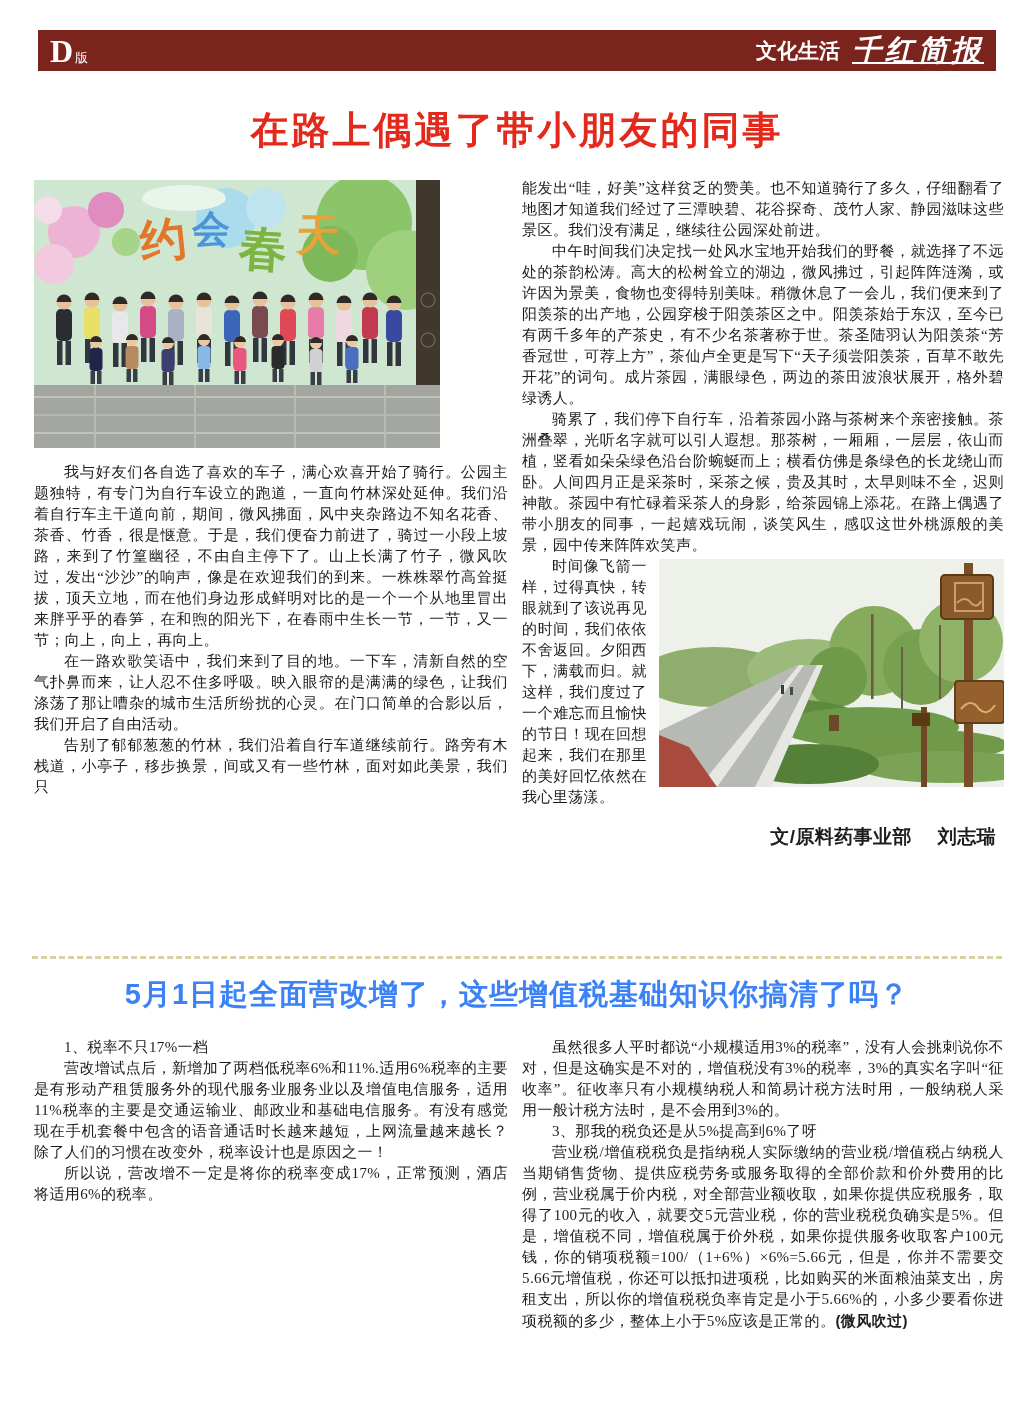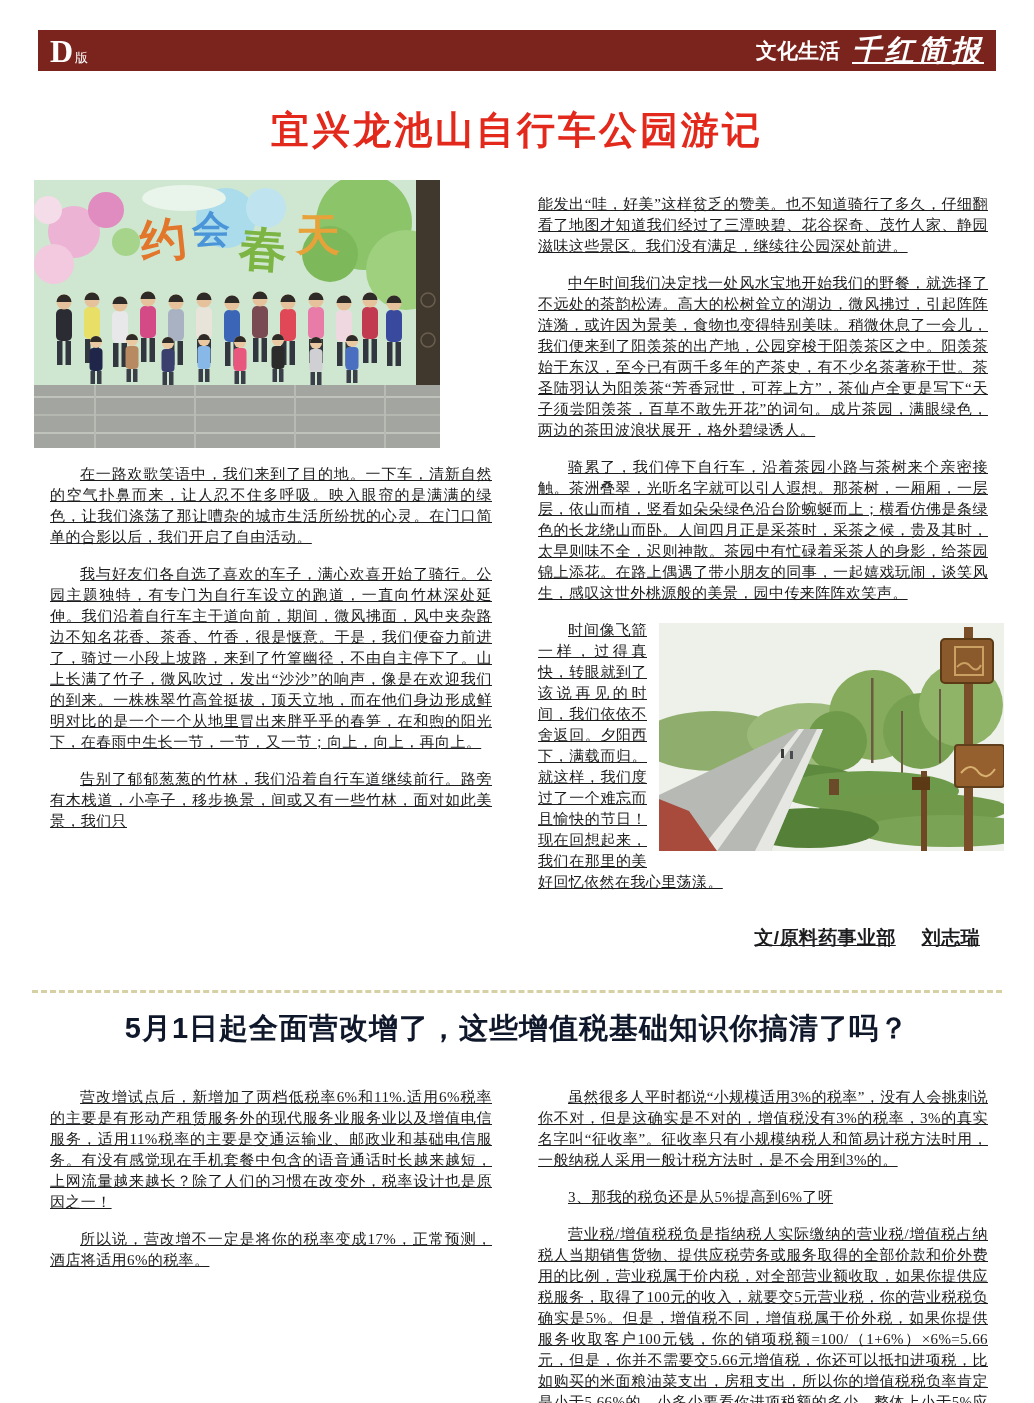--- a/index.html
+++ b/index.html
@@ -13,28 +13,28 @@
   .ed-letter{font-size:32px;font-weight:bold;font-family:"Liberation Serif","DejaVu Serif",serif;line-height:1;}
   .ed-suffix{font-size:13px;margin-left:2px;}
   .brand{display:flex;align-items:center;}
   .section{font-size:21px;font-weight:bold;margin-right:12px;}
   .brand-name{font-size:29px;font-weight:bold;font-style:italic;letter-spacing:4px;
               font-family:"Liberation Serif","DejaVu Serif",serif;text-decoration:underline;}
   
   .t1{margin:34px 0 0;text-align:center;font-family:"Liberation Sans","DejaVu Sans",sans-serif;
       font-weight:900;font-size:38px;letter-spacing:3px;color:#e3291c;}
   .t2{margin:6px 0 0;text-align:center;font-family:"Liberation Sans","DejaVu Sans",sans-serif;
-      font-weight:900;font-size:29px;letter-spacing:1px;color:#0f172a;}
+      font-weight:900;font-size:29px;letter-spacing:1px;color:#3b82f6;}
   
   .cols{display:flex;gap:14px;padding:0 30px 0 34px;margin-top:22px;}
   .cols.first{min-height:752px;}
   .col{font-size:15px;line-height:21px;letter-spacing:.4px;text-align:justify;}
   .col.left{width:474px;flex:none;}
   .col.right{flex:1;min-width:0;}
-  p{margin:16px;text-decoration:underline;}
+  p{margin:0;}
   .indent{text-indent:2em;}
   .photo1{display:block;width:406px;height:268px;margin:2px 0 14px;}
   .photo2{float:right;width:345px;height:228px;margin:3px 0 8px 12px;}
   .byline{clear:both;text-align:right;font-weight:bold;font-size:19px;
           font-family:"Liberation Sans","DejaVu Sans",sans-serif;padding:18px 8px 0 0;}
   .byline-author{margin-left:26px;}
   .divider{margin:26px 32px 16px;height:0;border-top:3px dashed #d6d1a4;}
   .tbc{font-family:"Liberation Sans","DejaVu Sans",sans-serif;font-weight:bold;}
 </style>
 </head>
@@ -46,21 +46,21 @@
     <div class="edition">
       <span class="ed-letter">D</span>
         <span class="ed-suffix">版</span>
     </div>
     <div class="brand">
       <span class="section">文化生活</span>
       <span class="brand-name">千红简报</span>
     </div>
   </header>
 
-  <h1 class="t1">宜兴龙池山自行车公园游记</h1>
+  <h1 class="t1">在路上偶遇了带小朋友的同事</h1>
 
   <div class="cols first">
     <div class="col left">
 
       <svg class="photo1" viewBox="0 0 406 268" xmlns="http://www.w3.org/2000/svg">
         <defs>
           <g id="adult">
             <rect x="-8" y="7" width="16" height="32" rx="5" fill="currentColor"></rect>
             <circle cx="0" cy="0" r="7.5" fill="#e6c29c"></circle>
             <path d="M -7.5 0 A 7.5 7.5 0 0 1 7.5 0 Z" fill="#2e2a28"></path>
@@ -170,22 +170,22 @@
             </g>
           <g transform="translate(282,163)" style="color:#d0d0d4">
               <use href="#kid"></use>
             </g>
           <g transform="translate(318,161)" style="color:#4a6fc0">
               <use href="#kid"></use>
             </g>
         </g>
       </svg>
 
+      <p class="indent">我与好友们各自选了喜欢的车子，满心欢喜开始了骑行。公园主题独特，有专门为自行车设立的跑道，一直向竹林深处延伸。我们沿着自行车主干道向前，期间，微风拂面，风中夹杂路边不知名花香、茶香、竹香，很是惬意。于是，我们便奋力前进了，骑过一小段上坡路，来到了竹篁幽径，不由自主停下了。山上长满了竹子，微风吹过，发出“沙沙”的响声，像是在欢迎我们的到来。一株株翠竹高耸挺拔，顶天立地，而在他们身边形成鲜明对比的是一个一个从地里冒出来胖乎乎的春笋，在和煦的阳光下，在春雨中生长一节，一节，又一节；向上，向上，再向上。</p>
       <p class="indent">在一路欢歌笑语中，我们来到了目的地。一下车，清新自然的空气扑鼻而来，让人忍不住多呼吸。映入眼帘的是满满的绿色，让我们涤荡了那让嘈杂的城市生活所纷扰的心灵。在门口简单的合影以后，我们开启了自由活动。</p>
-      <p class="indent">我与好友们各自选了喜欢的车子，满心欢喜开始了骑行。公园主题独特，有专门为自行车设立的跑道，一直向竹林深处延伸。我们沿着自行车主干道向前，期间，微风拂面，风中夹杂路边不知名花香、茶香、竹香，很是惬意。于是，我们便奋力前进了，骑过一小段上坡路，来到了竹篁幽径，不由自主停下了。山上长满了竹子，微风吹过，发出“沙沙”的响声，像是在欢迎我们的到来。一株株翠竹高耸挺拔，顶天立地，而在他们身边形成鲜明对比的是一个一个从地里冒出来胖乎乎的春笋，在和煦的阳光下，在春雨中生长一节，一节，又一节；向上，向上，再向上。</p>
       <p class="indent">告别了郁郁葱葱的竹林，我们沿着自行车道继续前行。路旁有木栈道，小亭子，移步换景，间或又有一些竹林，面对如此美景，我们只</p>
     </div>
 
     <div class="col right">
       <p>能发出“哇，好美”这样贫乏的赞美。也不知道骑行了多久，仔细翻看了地图才知道我们经过了三潭映碧、花谷探奇、茂竹人家、静园滋味这些景区。我们没有满足，继续往公园深处前进。</p>
       <p class="indent">中午时间我们决定找一处风水宝地开始我们的野餐，就选择了不远处的茶韵松涛。高大的松树耸立的湖边，微风拂过，引起阵阵涟漪，或许因为景美，食物也变得特别美味。稍微休息了一会儿，我们便来到了阳羡茶的出产地，公园穿梭于阳羡茶区之中。阳羡茶始于东汉，至今已有两千多年的产茶史，有不少名茶著称于世。茶圣陆羽认为阳羡茶“芳香冠世，可荐上方”，茶仙卢全更是写下“天子须尝阳羡茶，百草不敢先开花”的词句。成片茶园，满眼绿色，两边的茶田波浪状展开，格外碧绿诱人。</p>
       <p class="indent">骑累了，我们停下自行车，沿着茶园小路与茶树来个亲密接触。茶洲叠翠，光听名字就可以引人遐想。那茶树，一厢厢，一层层，依山而植，竖看如朵朵绿色沿台阶蜿蜒而上；横看仿佛是条绿色的长龙绕山而卧。人间四月正是采茶时，采茶之候，贵及其时，太早则味不全，迟则神散。茶园中有忙碌着采茶人的身影，给茶园锦上添花。在路上偶遇了带小朋友的同事，一起嬉戏玩闹，谈笑风生，感叹这世外桃源般的美景，园中传来阵阵欢笑声。</p>
 
       <div class="wrapblock">
 
@@ -236,20 +236,21 @@
       </p>
     </div>
   </div>
 
   <div class="divider"></div>
 
   <h2 class="t2">5月1日起全面营改增了，这些增值税基础知识你搞清了吗？</h2>
 
   <div class="cols second">
     <div class="col left">
+      <p class="indent">1、税率不只17%一档</p>
       <p class="indent">营改增试点后，新增加了两档低税率6%和11%.适用6%税率的主要是有形动产租赁服务外的现代服务业服务业以及增值电信服务，适用11%税率的主要是交通运输业、邮政业和基础电信服务。有没有感觉现在手机套餐中包含的语音通话时长越来越短，上网流量越来越长？除了人们的习惯在改变外，税率设计也是原因之一！</p>
       <p class="indent">所以说，营改增不一定是将你的税率变成17%，正常预测，酒店将适用6%的税率。</p>
     </div>
     <div class="col right">
       <p class="indent">虽然很多人平时都说“小规模适用3%的税率”，没有人会挑刺说你不对，但是这确实是不对的，增值税没有3%的税率，3%的真实名字叫“征收率”。征收率只有小规模纳税人和简易计税方法时用，一般纳税人采用一般计税方法时，是不会用到3%的。</p>
       <p class="indent">3、那我的税负还是从5%提高到6%了呀</p>
       <p class="indent"><span>营业税/增值税税负是指纳税人实际缴纳的营业税/增值税占纳税人当期销售货物、提供应税劳务或服务取得的全部价款和价外费用的比例，营业税属于价内税，对全部营业额收取，如果你提供应税服务，取得了100元的收入，就要交5元营业税，你的营业税税负确实是5%。但是，增值税不同，增值税属于价外税，如果你提供服务收取客户100元钱，你的销项税额=100/（1+6%）×6%=5.66元，但是，你并不需要交5.66元增值税，你还可以抵扣进项税，比如购买的米面粮油菜支出，房租支出，所以你的增值税税负率肯定是小于5.66%的，小多少要看你进项税额的多少，整体上小于5%应该是正常的。</span><span class="tbc">(微风吹过)</span></p>
     </div>
   </div>
 

